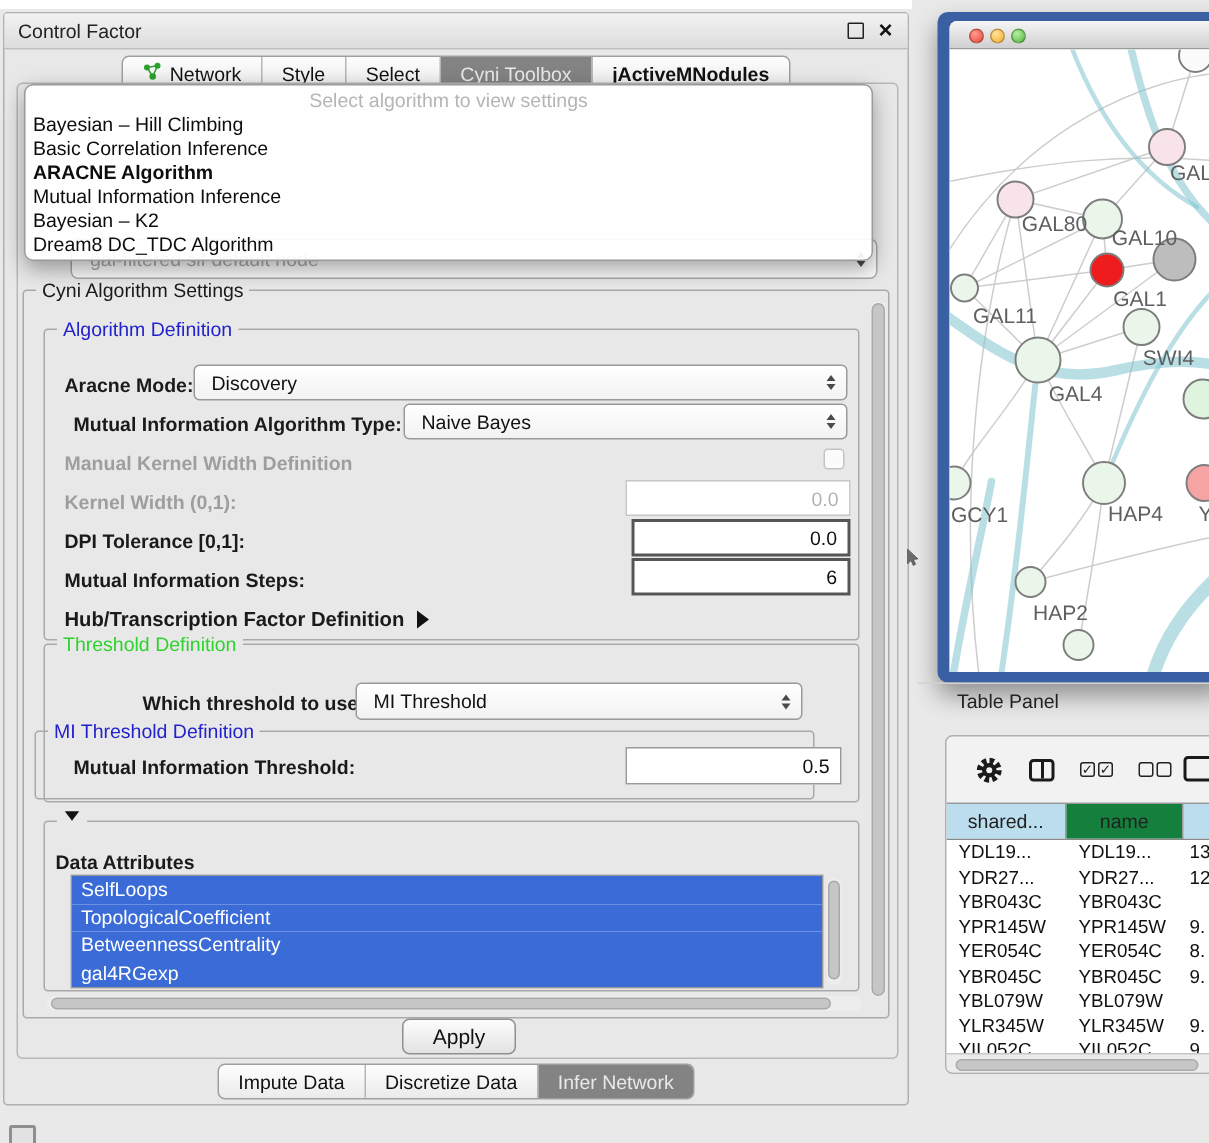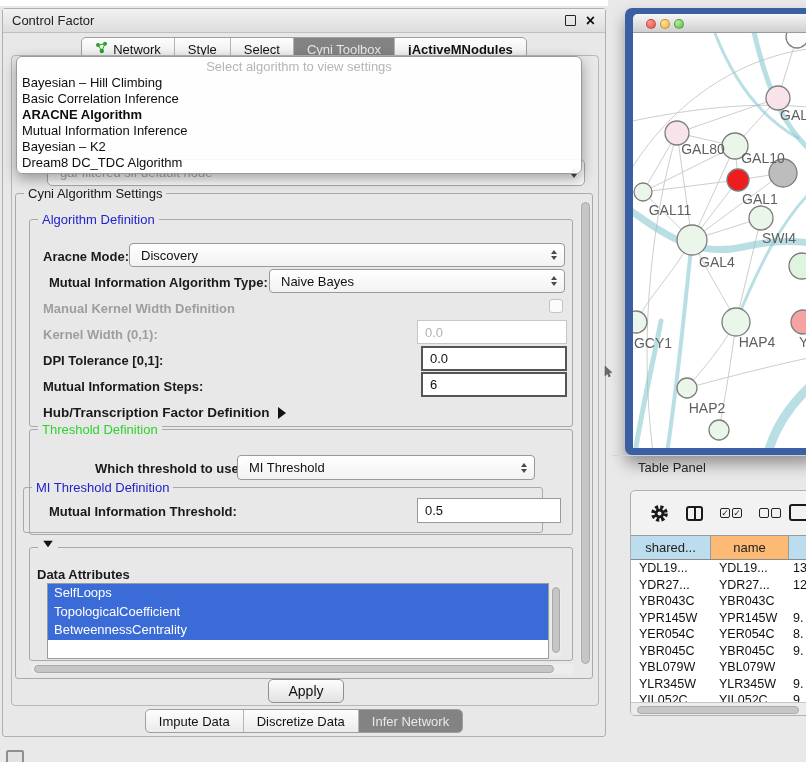--- a/index.html
+++ b/index.html
@@ -55,21 +55,21 @@
 
   .combo{border:1px solid #999;border-radius:4px;background:linear-gradient(#ffffff,#f2f2f2);
          display:flex;align-items:center;font-size:13px;color:#111;padding-left:11px;box-sizing:border-box;}
   .stepper{margin-left:auto;display:flex;flex-direction:column;align-items:center;gap:2px;padding-right:7px;}
   .tri-up{width:0;height:0;border-left:3.5px solid transparent;border-right:3.5px solid transparent;
           border-bottom:4.5px solid #4a4a4a;}
   .tri-dn{width:0;height:0;border-left:3.5px solid transparent;border-right:3.5px solid transparent;
           border-top:4.5px solid #4a4a4a;}
 
   .field{border:1px solid #9a9a9a;background:#fff;font-size:13px;color:#111;display:flex;
-         align-items:center;justify-content:flex-start;padding:2px 7px;box-sizing:border-box;}
+         align-items:center;justify-content:flex-end;padding:2px 7px;box-sizing:border-box;}
   .field.strong{border:2px solid #555;}
   .field.dis{border:1px solid #c6c6c6;color:#b3b3b3;}
 
   .checkbox{width:14px;height:14px;border:1px solid #c4c4c4;border-radius:3px;background:#fbfbfb;
             box-sizing:border-box;}
 
   .arrow-right{width:0;height:0;border-top:6px solid transparent;border-bottom:6px solid transparent;
                border-left:8px solid #111;display:inline-block;}
   .arrow-down{width:0;height:0;border-left:6px solid transparent;border-right:6px solid transparent;
               border-top:8px solid #111;display:inline-block;}
@@ -267,20 +267,21 @@
     <div class="abs group" style="left:26px;top:538px;width:544px;height:114px;">
       <span class="legend">
         <span class="arrow-down" style="transform:scale(0.8);"></span>
       </span>
     </div>
     <span class="abs lbl" style="left:34px;top:558px;">Data Attributes</span>
     <div class="abs attr-list" style="left:44px;top:574px;width:502px;height:76px;" id="attr-list">
         <div class="attr-item">SelfLoops</div>
         <div class="attr-item">TopologicalCoefficient</div>
         <div class="attr-item">BetweennessCentrality</div>
+        <div class="attr-item">gal4RGexp</div>
       </div>
     <div class="abs sb-track-v" style="left:548px;top:576px;width:10px;height:72px;">
       <div class="sb-thumb" style="position:absolute;left:1px;top:2px;width:8px;height:66px;"></div>
     </div>
 
     <div class="abs" style="left:28px;top:655px;width:544px;height:10px;background:#ededed;border-radius:5px;">
       <div class="sb-thumb" style="position:absolute;left:3px;top:1px;width:520px;height:8px;"></div>
     </div>
 
     <div class="abs apply-btn" style="left:265px;top:670px;width:74px;height:22px;">
@@ -393,21 +394,21 @@
         <span class="cbx">✓</span>
       </span>
       <span class="cb-pair">
         <span class="cbx"></span>
         <span class="cbx"></span>
       </span>
     </div>
     <span class="icon-partial"></span>
     <div class="tb-header" id="tb-header">
         <div class="th-cell" style="width: 80px; background: rgb(188, 221, 237);">shared...</div>
-        <div class="th-cell" style="width: 78px; background: #fdba74;">name</div>
+        <div class="th-cell" style="width: 78px; background: #15803d;">name</div>
         <div class="th-cell" style="width: 62px; background: rgb(188, 221, 237);">A</div>
       </div>
     <div class="tb-rows" id="tb-rows">
         <div class="t-row">
           <div class="t-cell" style="width: 80px; padding-left: 8px;">YDL19...</div>
           <div class="t-cell" style="width: 78px; padding-left: 8px;">YDL19...</div>
           <div class="t-cell" style="width: 62px; padding-left: 4px;">13</div>
         </div>
         <div class="t-row">
           <div class="t-cell" style="width: 80px; padding-left: 8px;">YDR27...</div>

